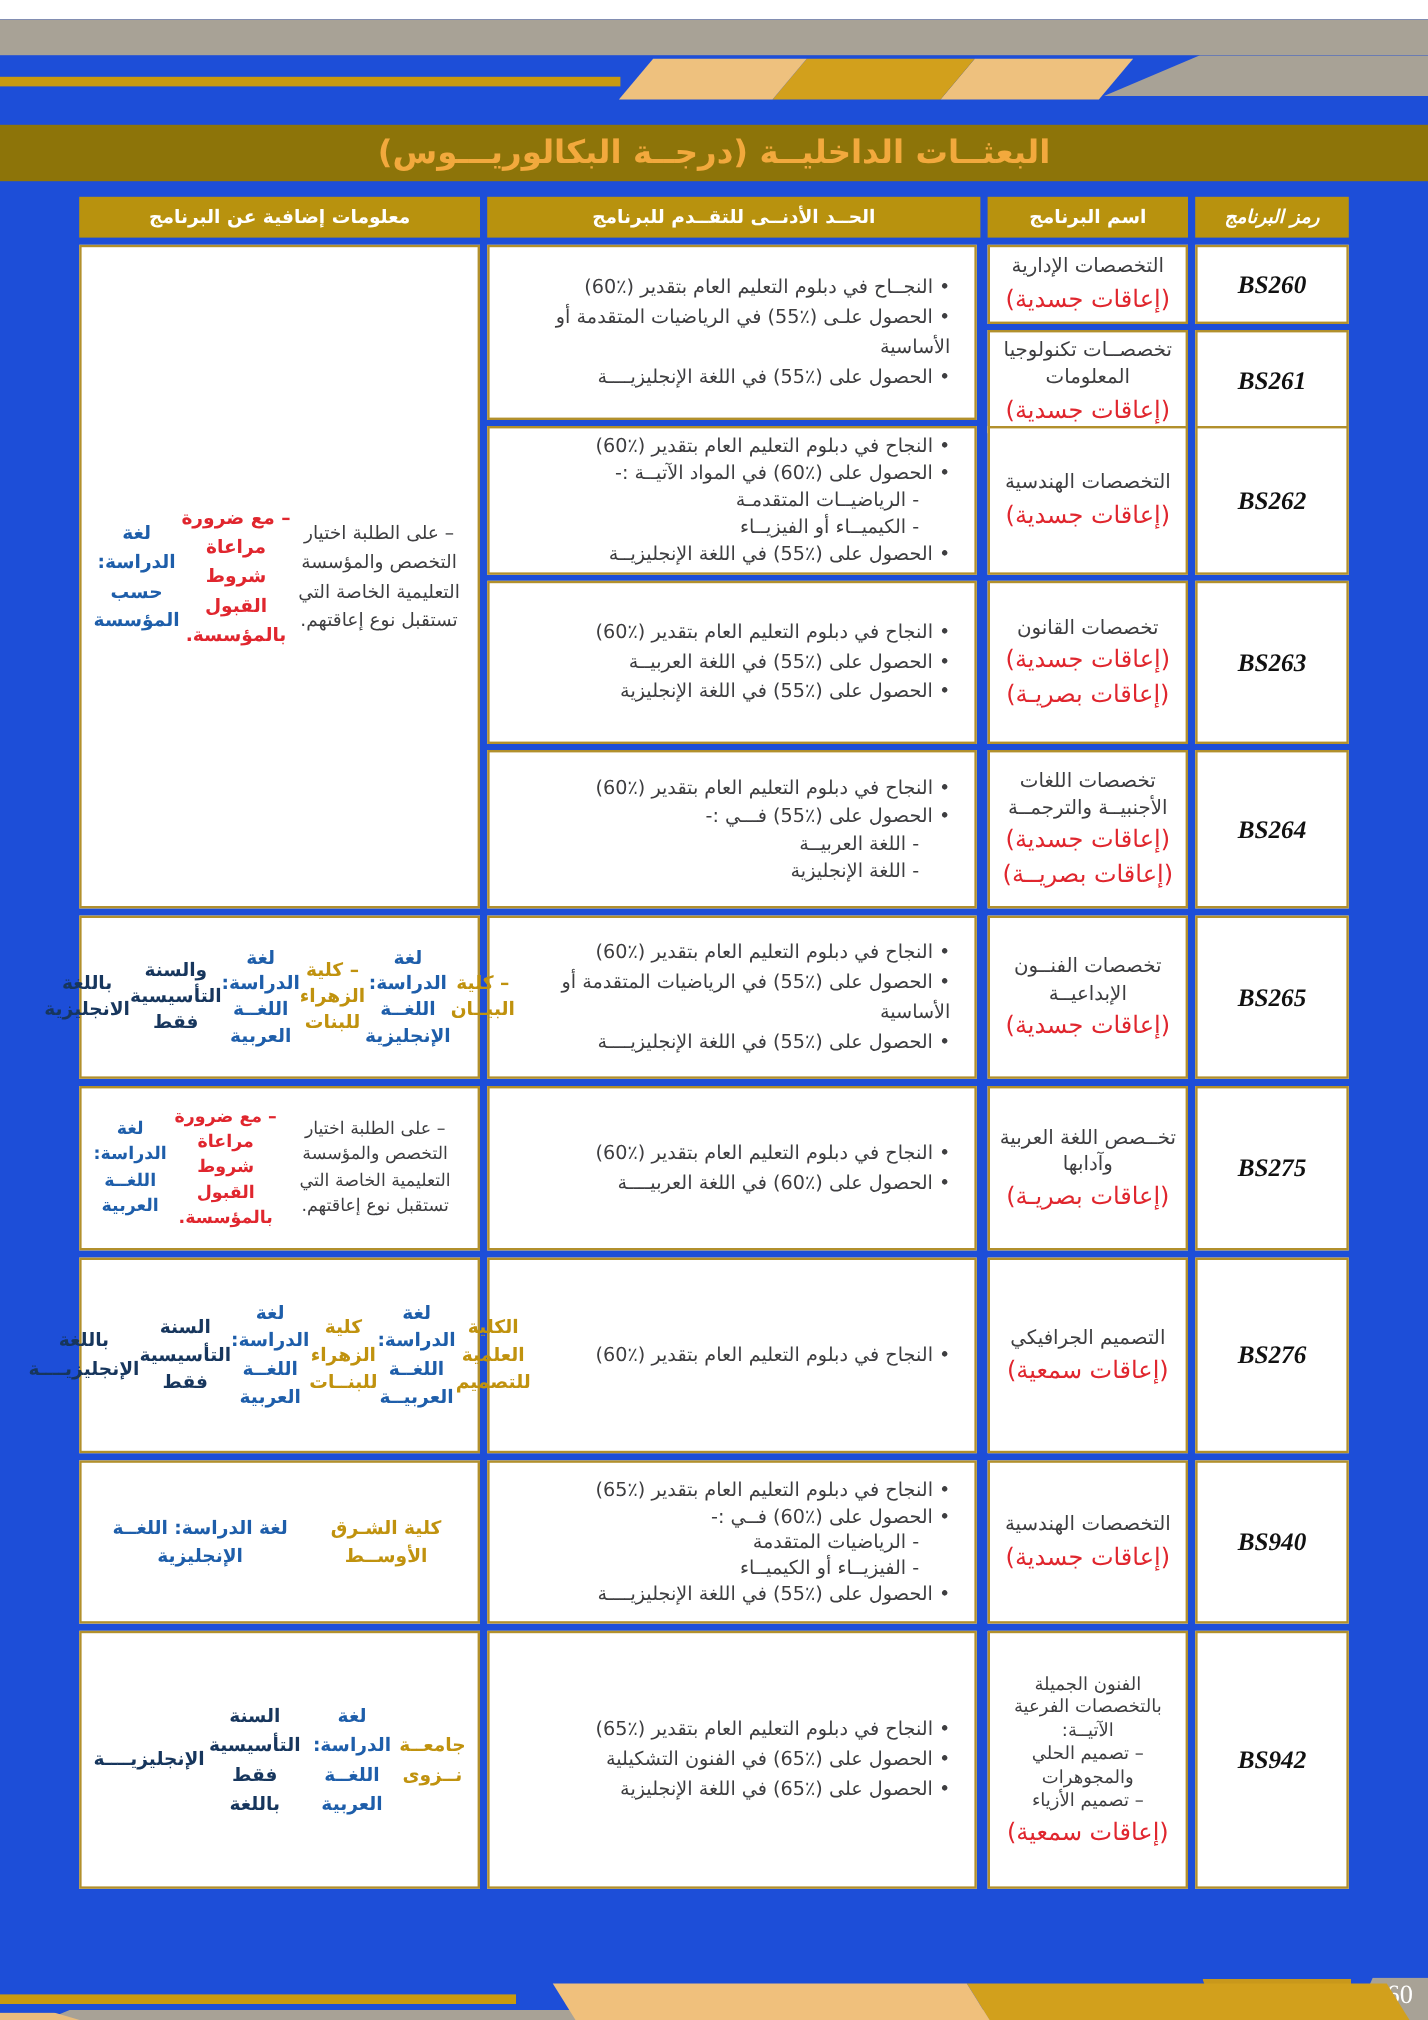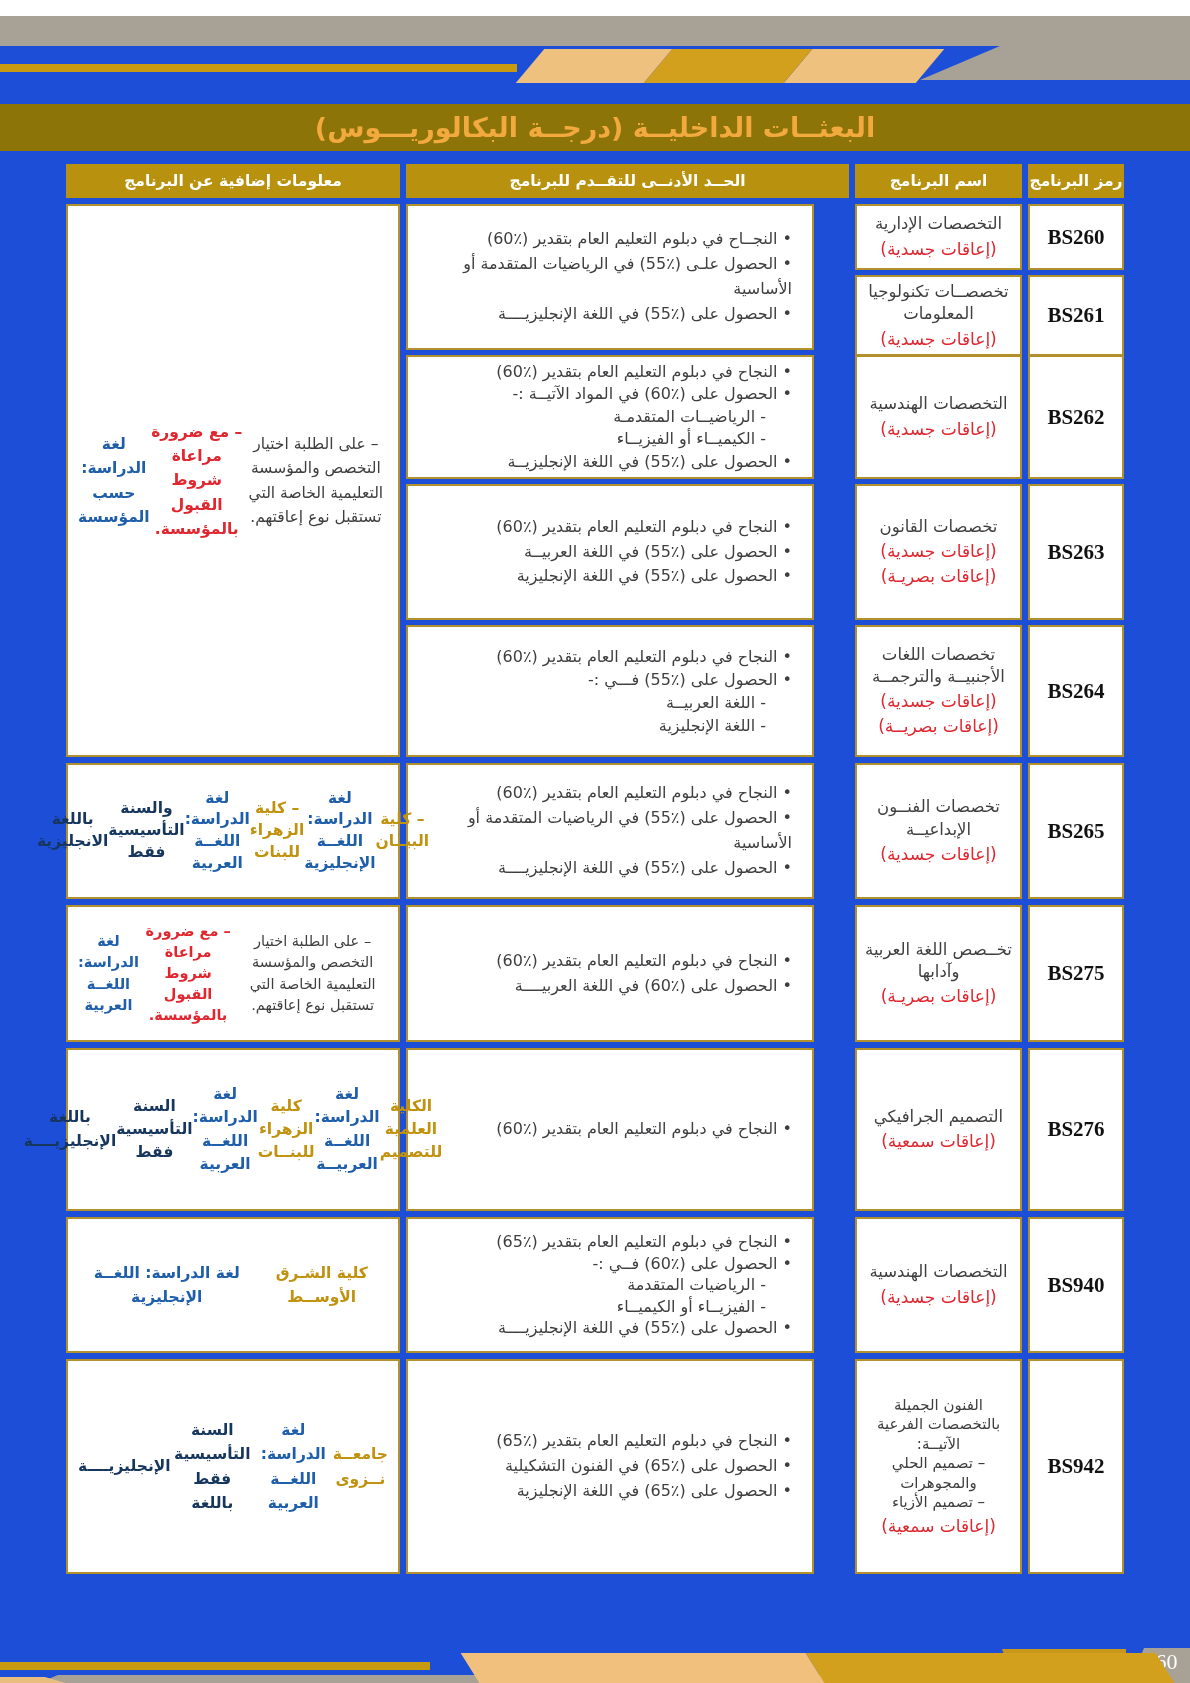--- a/index.html
+++ b/index.html
@@ -20,37 +20,37 @@
   
   .title-bar { position:absolute; top:88px; left:0; width:100%; height:47px; background:#8d7409;
                display:flex; align-items:center; justify-content:center; }
   .title-bar .t { color:#f2a93d; font-size:27px; font-weight:bold; letter-spacing:0; }
 
   
   .tbl { position:absolute; top:148px; right:66px; width:1058px; display:flex; flex-direction:column; gap:6px; }
   .row { display:flex; gap:6px; }
   .hcell { background:#b8920e; color:#ffffff; font-weight:bold; font-size:15.5px;
            display:flex; align-items:center; justify-content:center; height:34px; }
-  .w-code { width:96px; flex:none; }
+  .w-code { width:128px; flex:none;font-style:italic; }
   .w-name { width:167px; flex:none; }
   .w-req  { flex:1; }
   .w-info { width:334px; flex:none; }
 
   .cell { background:#ffffff; border:2px solid #b2902c; }
   .band { display:flex; gap:6px; }
   .band .stack { flex:1; display:flex; flex-direction:column; gap:5px; }
   .sub { display:flex; gap:6px; }
   .pair { width:304px; flex:none; display:flex; flex-direction:column; gap:5px; }
   .pair .prow { display:flex; gap:6px; flex:1; }
 
   .code-cell { display:flex; align-items:center; justify-content:center;
                font-family:"Liberation Serif", serif; font-weight:bold; font-size:21px; color:#111; }
   .name-cell { display:flex; flex-direction:column; align-items:center; justify-content:center;
                text-align:center; color:#3e3e40; font-size:16.5px; line-height:1.35; padding:4px 6px; }
-  .name-cell .dis { color:#e0262e; font-size:17px; margin-top:2px; }
+  .name-cell .dis { color:#e0262e; font-size:20px; margin-top:2px; }
   .name-cell .nline { font-size:15px; line-height:1.3; }
   .req-cell { display:flex; flex-direction:column; justify-content:center;
               color:#3e3e40; font-size:16px; line-height:1.55; padding:8px 20px; }
   .req-cell .bullet::before { content:"• "; color:#3e3e40; }
   .req-cell .dash { padding-right:26px; }
   .req-cell .dash::before { content:"- "; }
   .info-cell { display:flex; flex-direction:row; justify-content:center; align-items:center;
                text-align:center; font-size:15.5px; line-height:1.55; padding:8px 10px; color:#3e3e40; }
   .info-cell .plain { color:#3e3e40; }
   .info-cell .red  { color:#e0262e; font-weight:bold; }

